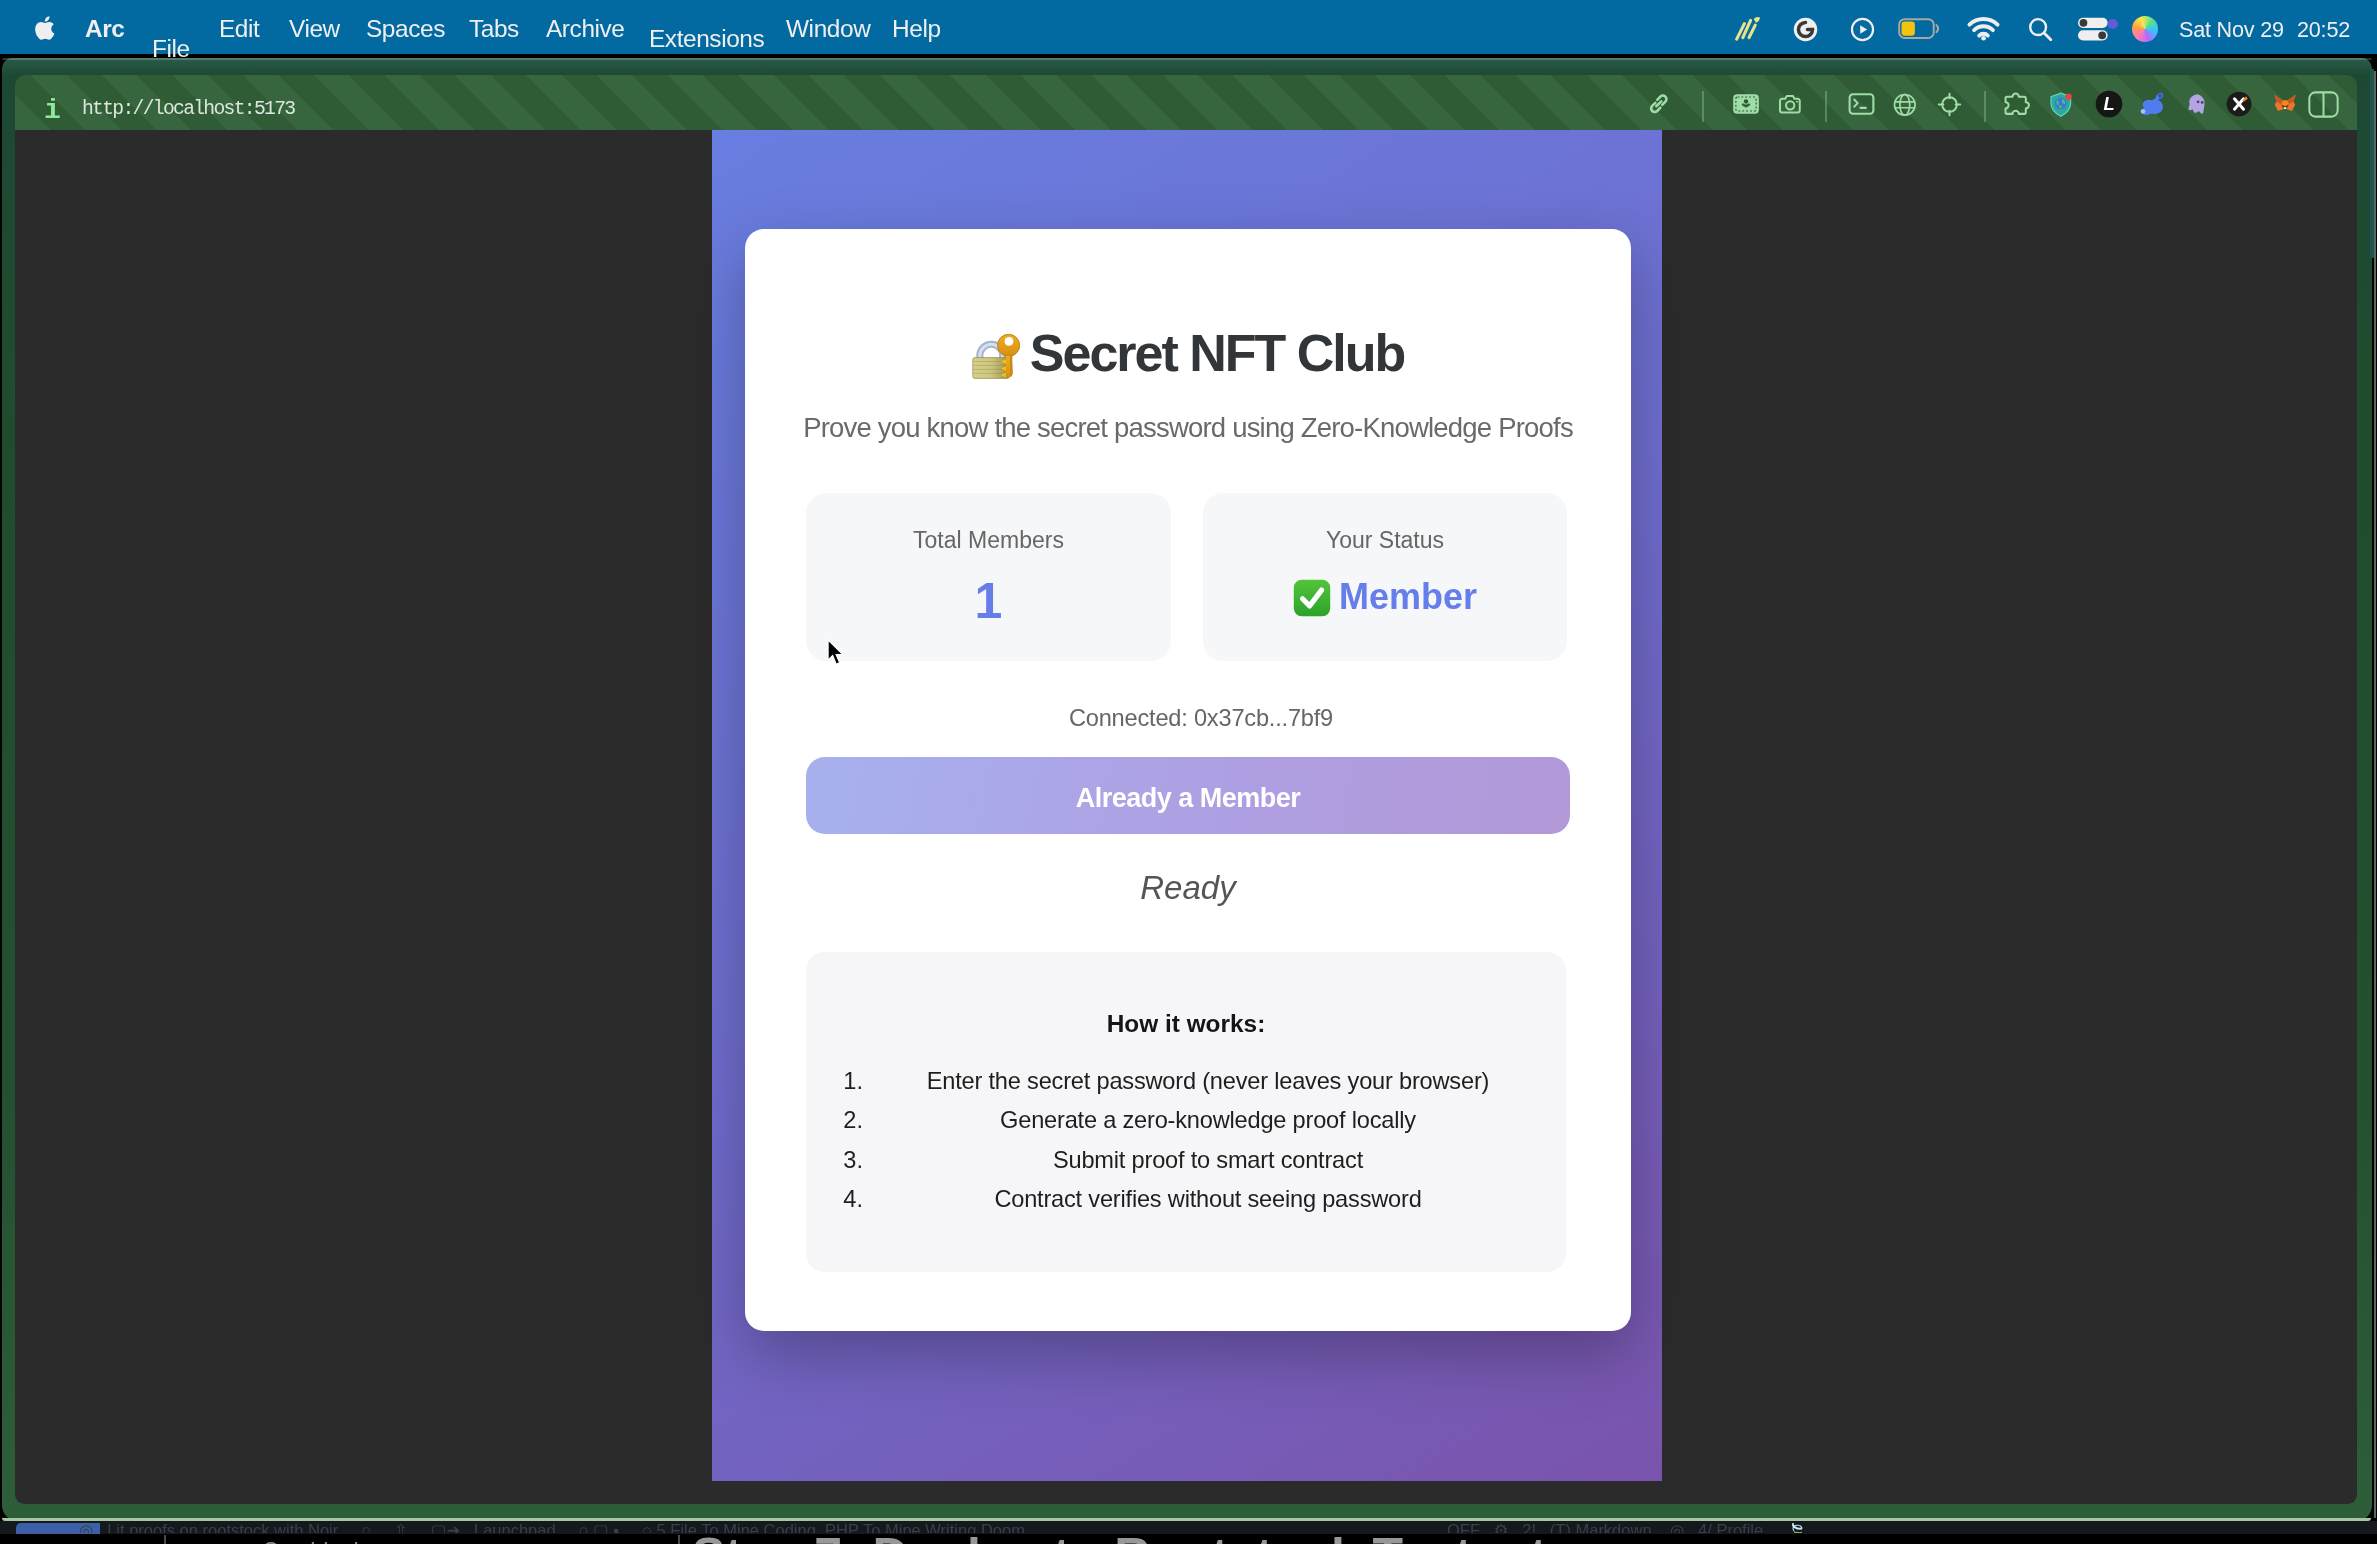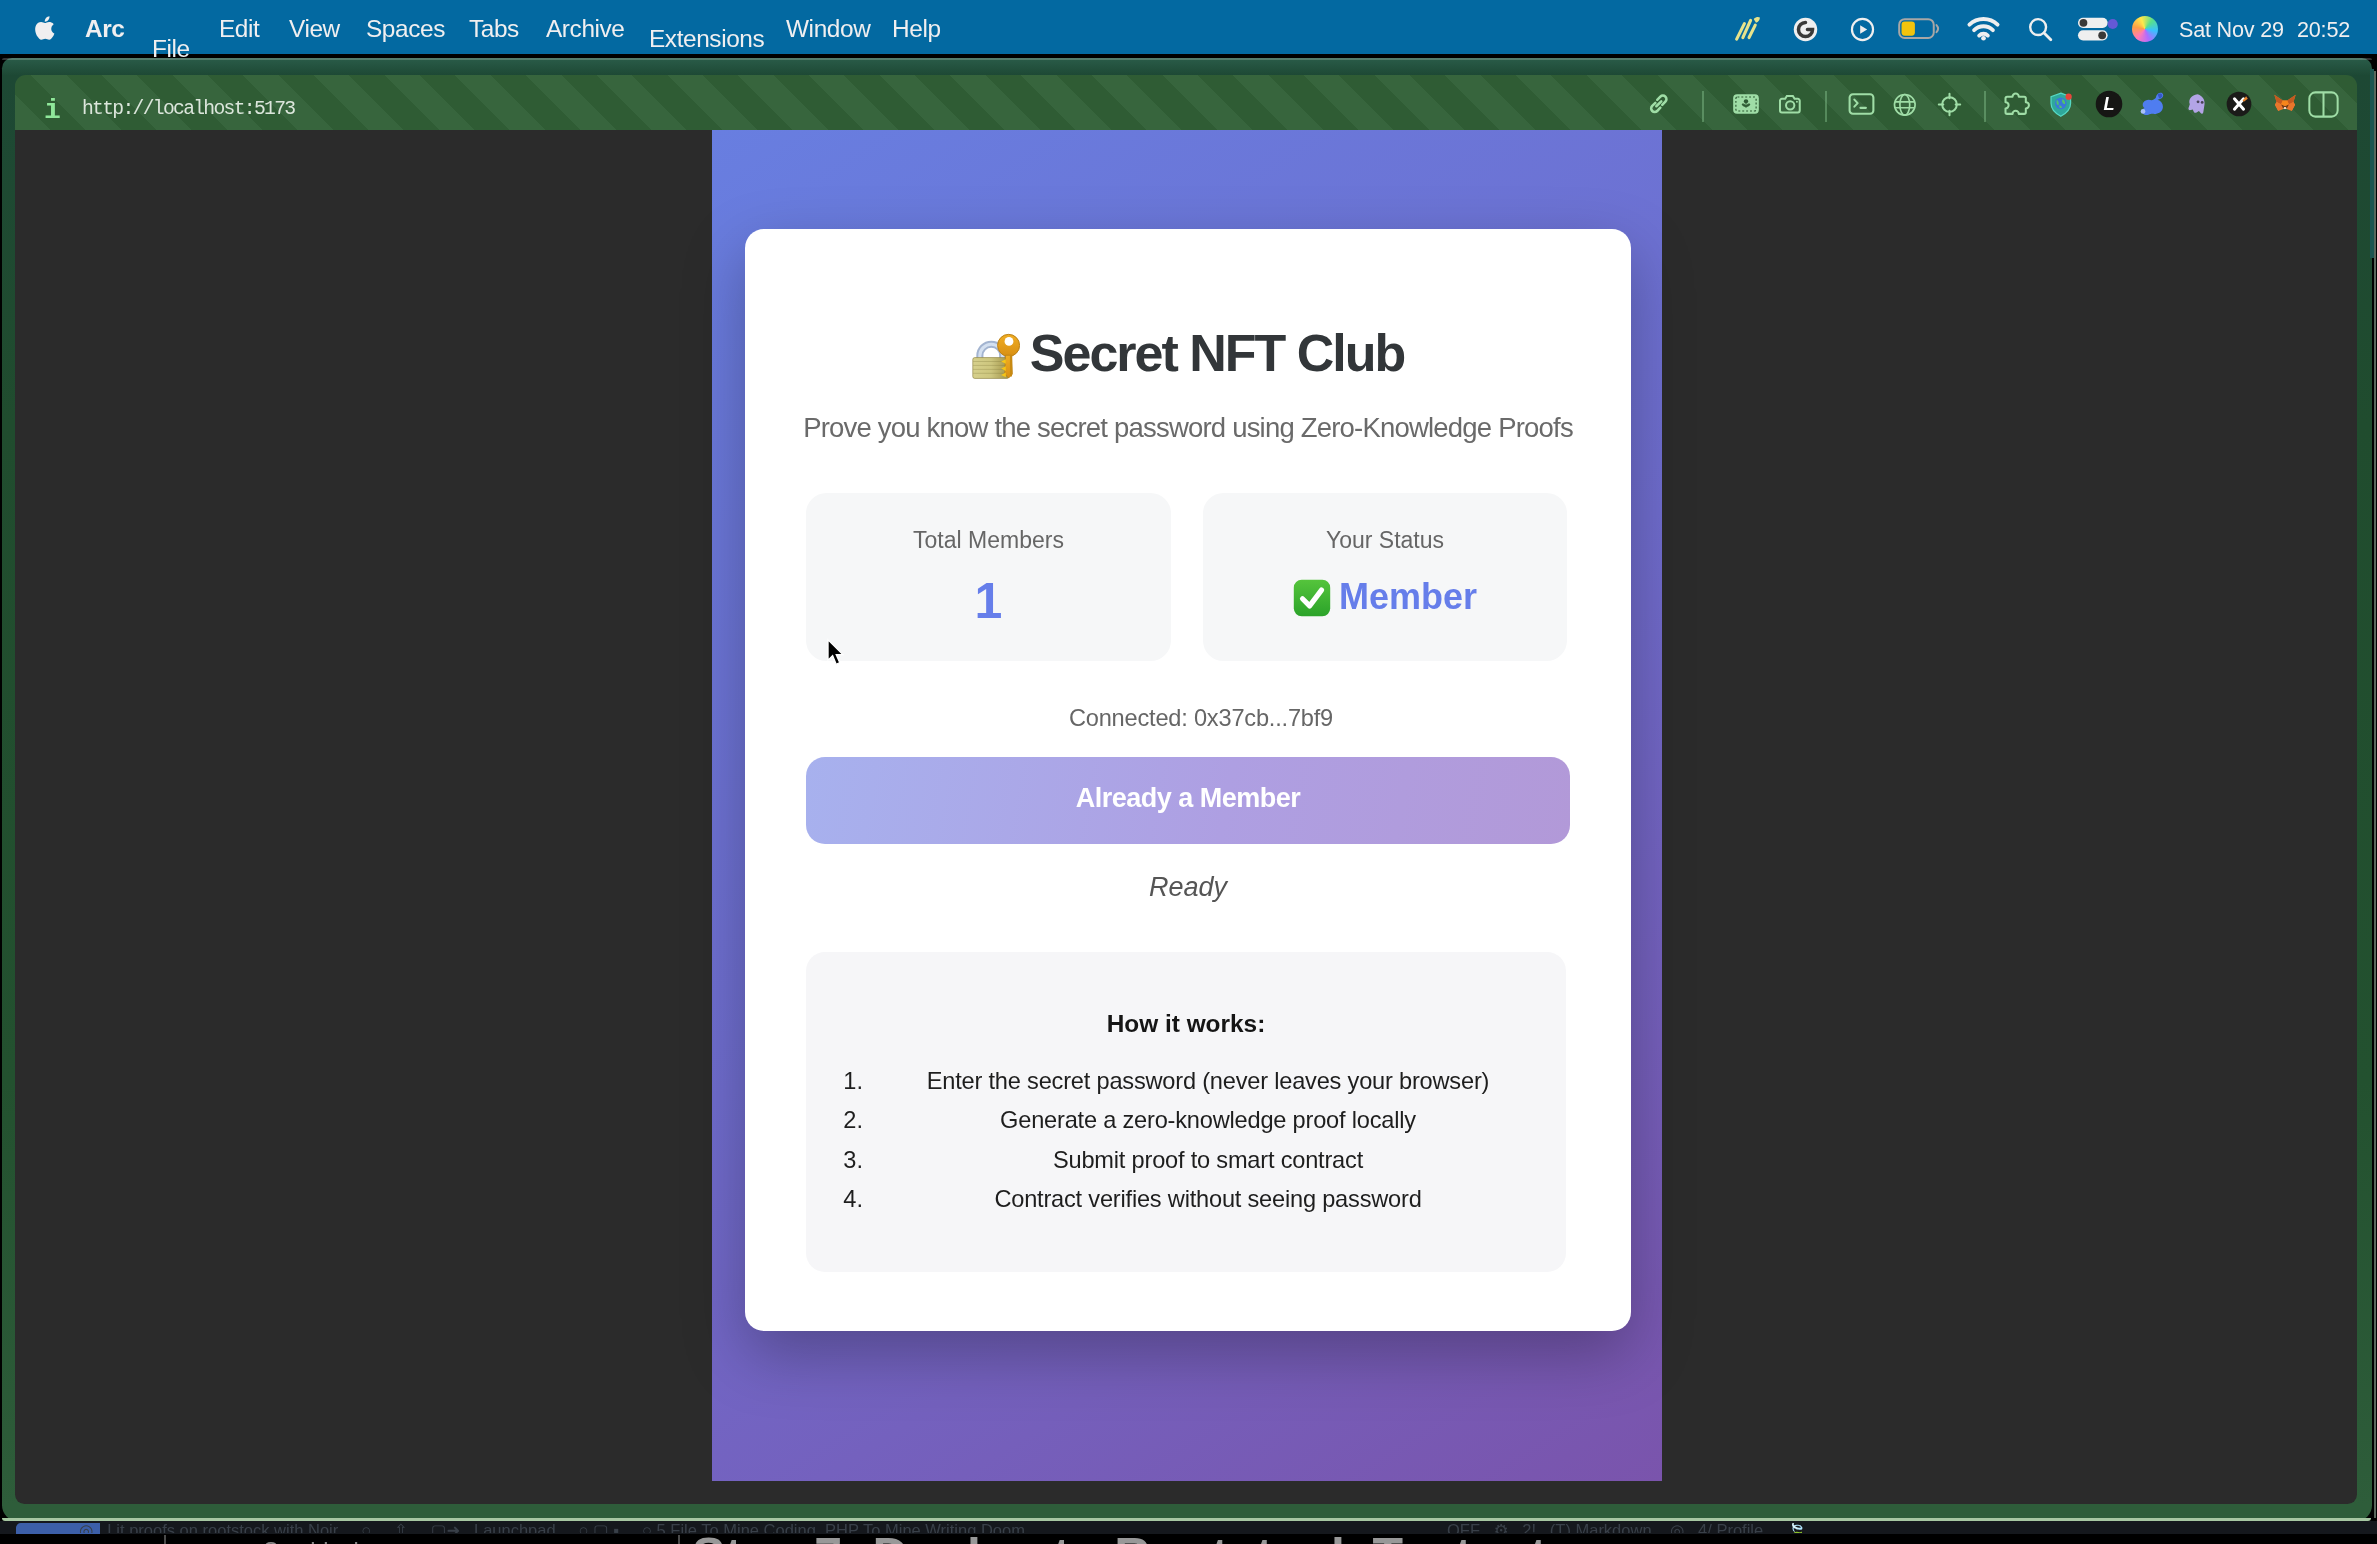--- a/index.html
+++ b/index.html
@@ -47,24 +47,24 @@
 
   .statbox { position:absolute; top:264px; height:168px; background:#f6f7f8; border-radius:20.4px; }
   #stat1 { left:61px;  width:365px; }
   #stat2 { left:458px; width:364px; }
   .statlabel { position:absolute; left:0; right:0; top:36px; text-align:center; font-size:23px; color:#666; line-height:23.6px; }
   .statval   { position:absolute; left:0; right:0; top:80px; text-align:center; font-size:50px; font-weight:bold; color:#667eea; line-height:57px; }
   .statmem   { position:absolute; left:0; right:0; top:81px; text-align:center; font-size:36px; font-weight:bold; color:#667eea; line-height:46px; }
   .statmem svg { vertical-align:-7.9px; margin-right:7.9px; }
 
   .conn { top:477px; font-size:23.6px; color:#666; line-height:25px; letter-spacing:-0.2px;padding-left:26px; }
-  #btn { position:absolute; left:61px; top:528px; width:764px; height:87px; border-radius:19px;
+  #btn { position:absolute; left:61px; top:528px; width:764px; height:77px; border-radius:19px;
          background:linear-gradient(100deg,#a7b1ee 0%, #ae9fe2 55%, #b299d8 100%);
          color:#fff; font-size:27px; font-weight:bold; text-align:center; line-height:83px; letter-spacing:-0.5px; }
-  .ready { top:645px; font-size:27px; font-style:italic; color:#555; line-height:27px; }
+  .ready { top:645px; font-size:33px; font-style:italic; color:#555; line-height:27px; }
 
   #how { position:absolute; left:61px; top:723px; width:760px; height:320px; background:#f6f6f8; border-radius:19px; }
   #how .title { position:absolute; left:0; right:0; top:58px; text-align:center; font-size:24.4px; font-weight:bold; color:#151515; line-height:27px; }
   #how .li { position:absolute; left:63px; right:19px; text-align:center; font-size:23.6px; color:#1e1e1e; line-height:25px; letter-spacing:-0.2px; }
   #how .num { position:absolute; left:0; width:57px; text-align:right; font-size:23.6px; color:#1e1e1e; line-height:25px; }
 
   
   #menubar { position:absolute; left:0; top:0; width:2377px; height:54px; background:#0369a1; color:#f0eff0; }
   #menubar .mi { position:absolute; top:15px; font-size:24.4px; line-height:28px; white-space:nowrap; letter-spacing:-0.4px; }
   #menubar .b { font-weight:bold; }

